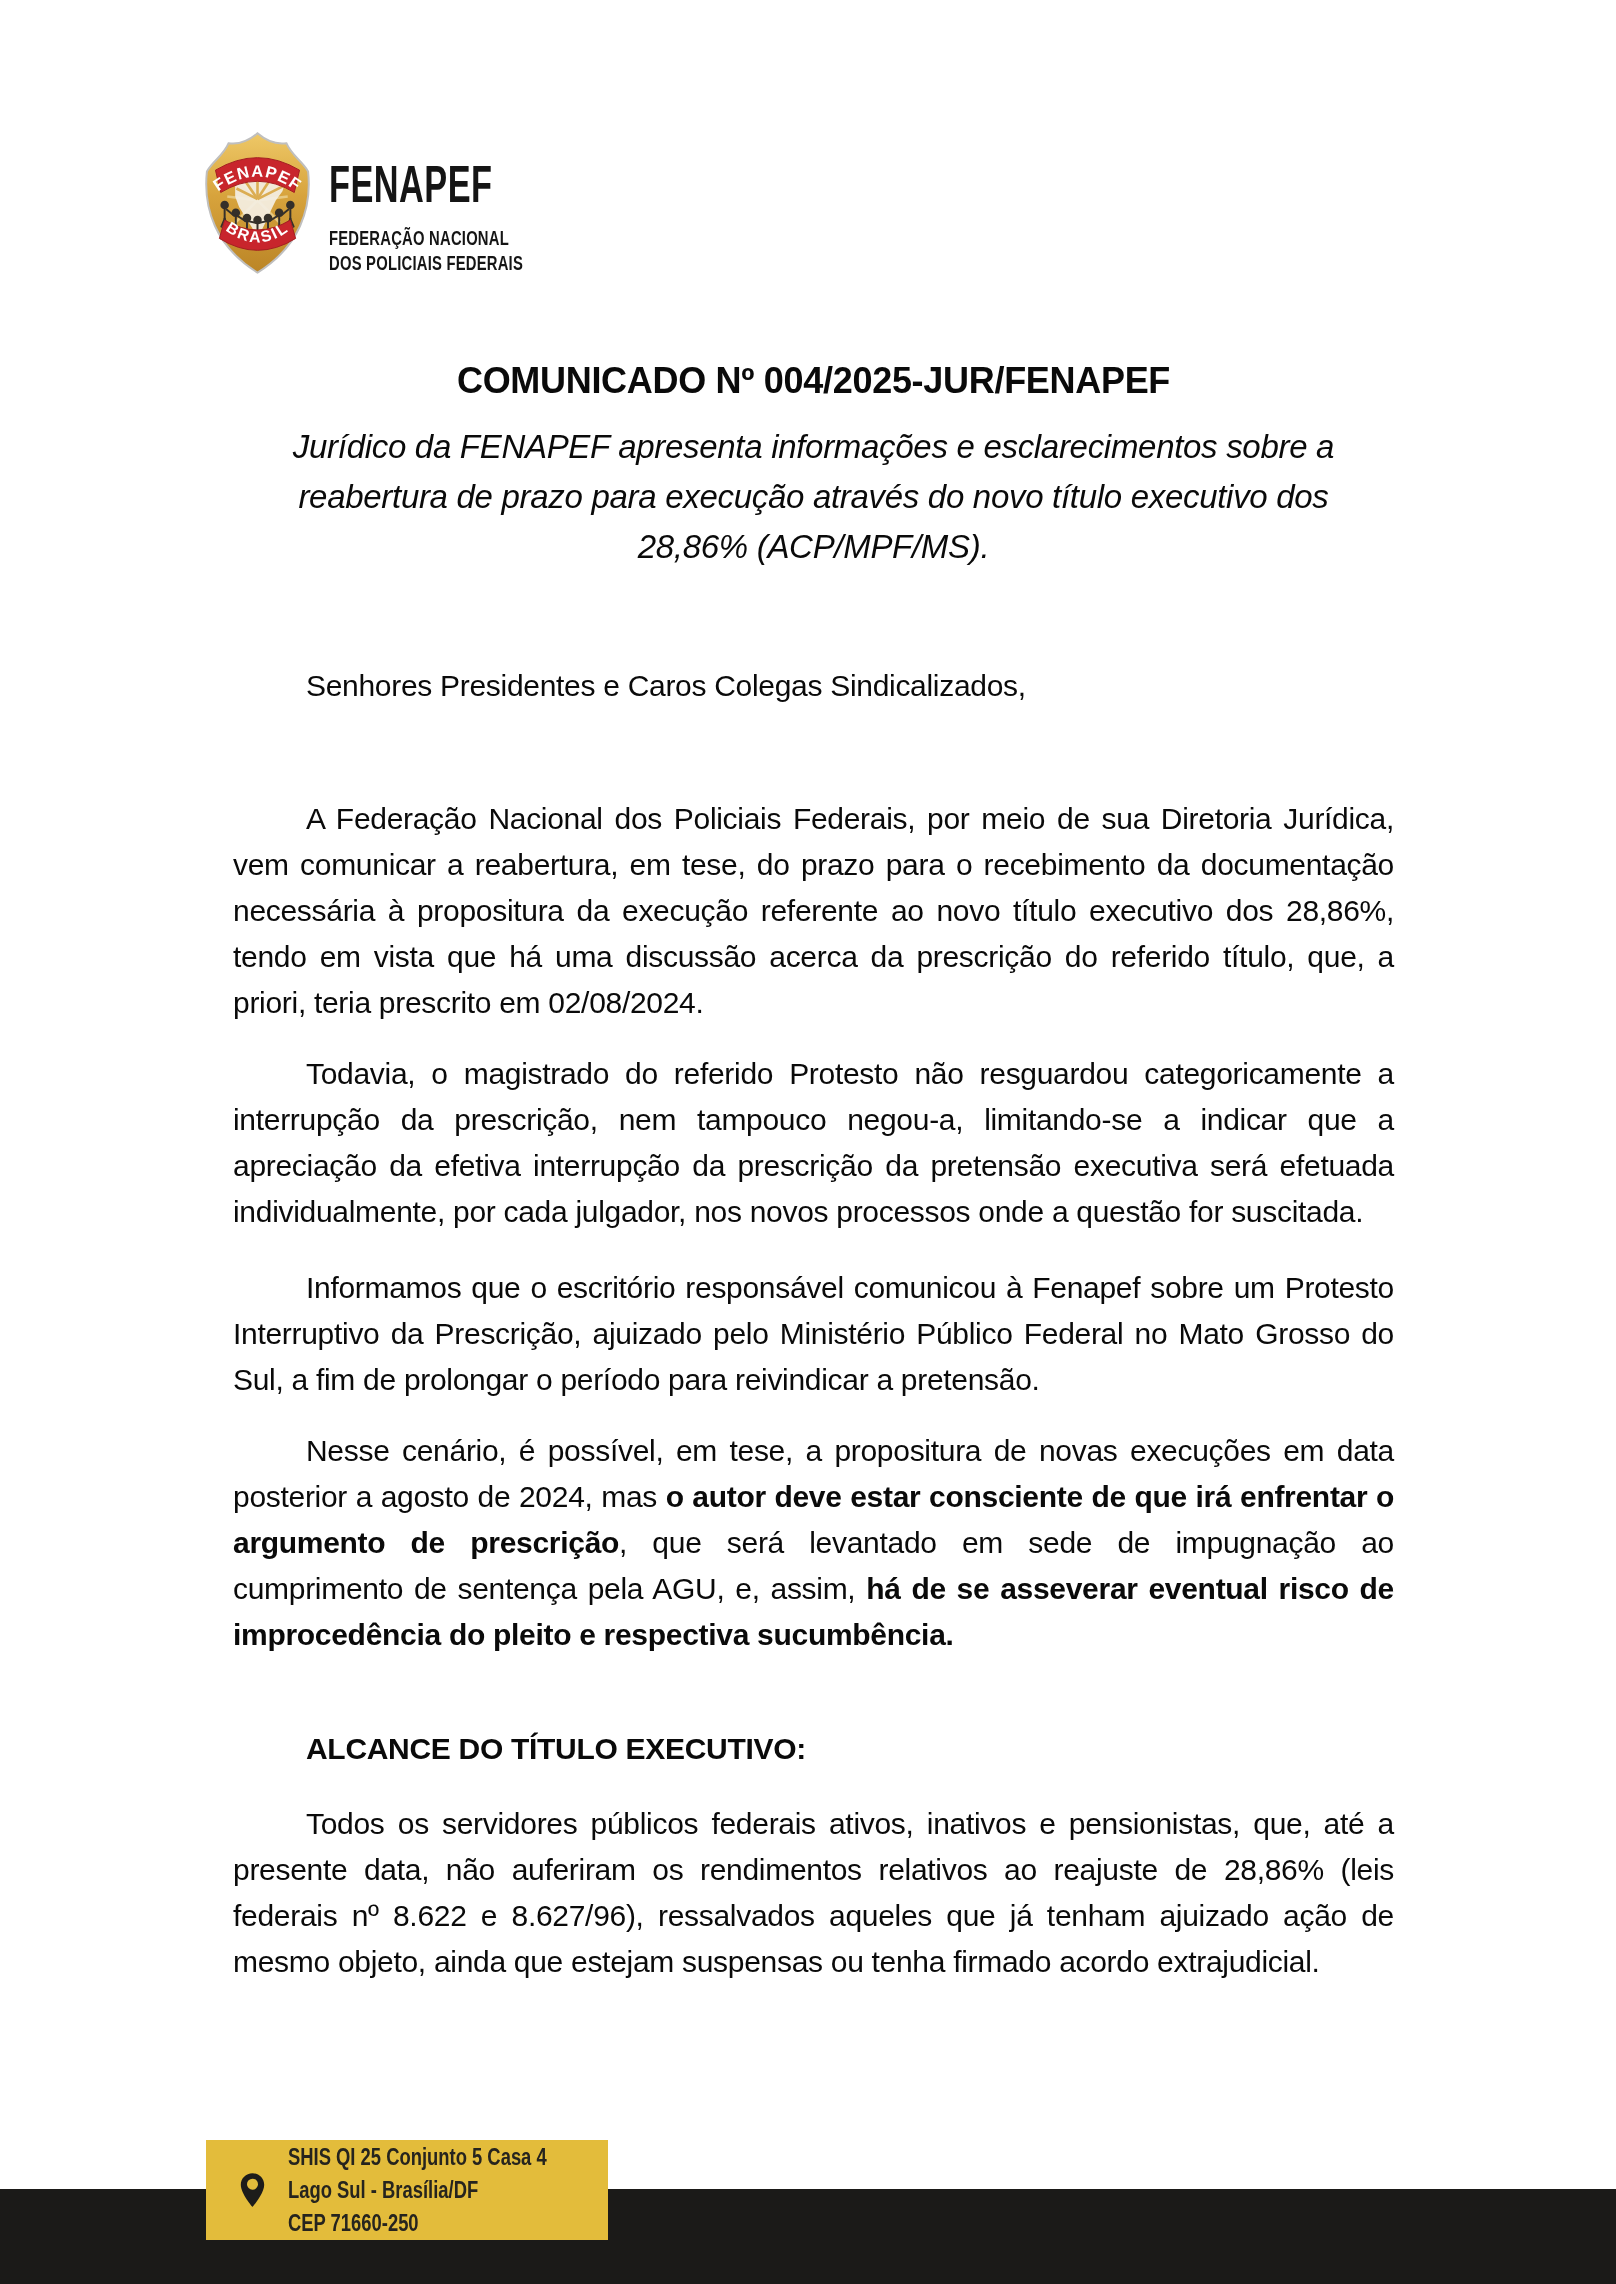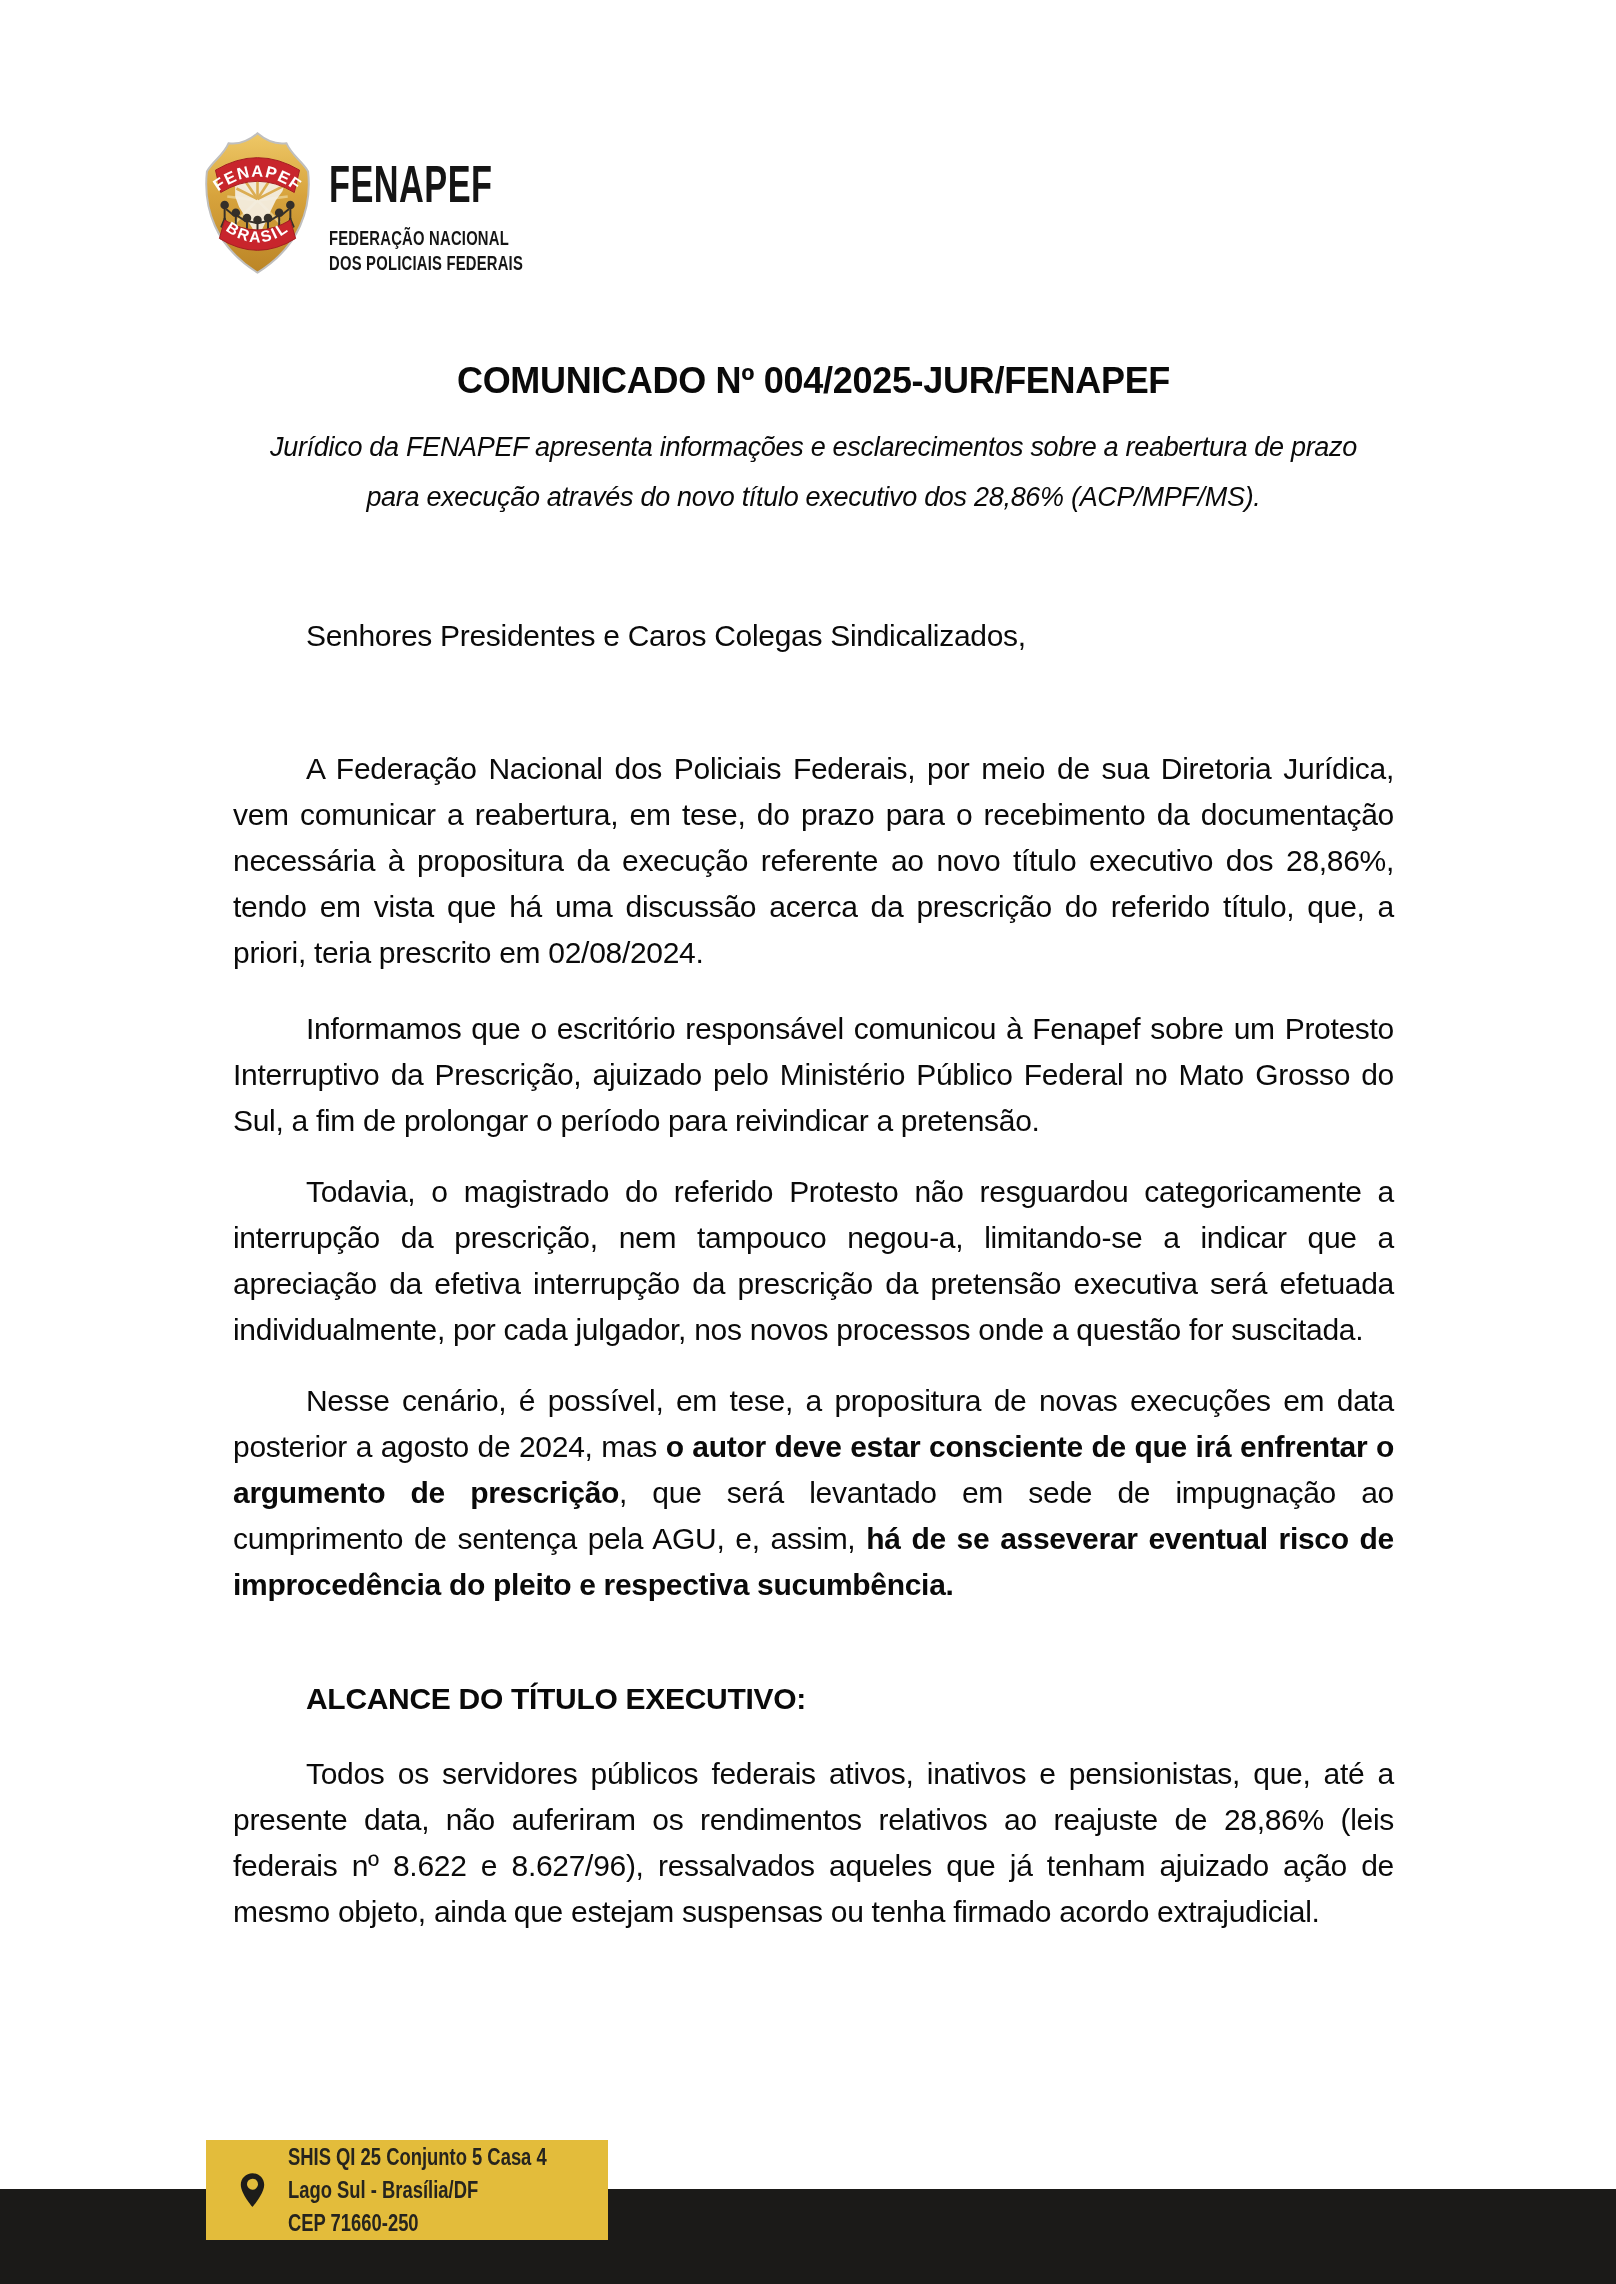--- a/index.html
+++ b/index.html
@@ -35,21 +35,21 @@
     letter-spacing:-0.3px;
   }
   .title{
     margin:363px 0 0 0;
     text-align:center;
     font-size:36px;font-weight:bold;line-height:35px;
   }
   .subtitle{
     margin:23.5px auto 0 auto;width:1102px;
     text-align:center;font-style:italic;
-    font-size:27px;line-height:50px;font-weight:500;
+    font-size:33px;line-height:50px;font-weight:500;
   }
   .salutation{
     margin:91px 0 0 0;
     font-size:30px;line-height:46px;
     text-indent:73px;
   }
   .para{
     margin:25px 0 0 0;
     font-size:30px;line-height:46px;
     text-align:justify;text-indent:73px;
@@ -192,22 +192,22 @@
     <div>FEDERAÇÃO NACIONAL</div>
     <div>DOS POLICIAIS FEDERAIS</div>
   </div>
 
   <main class="doc">
     <h1 class="title">COMUNICADO Nº 004/2025-JUR/FENAPEF</h1>
     <p class="subtitle">Jurídico da FENAPEF apresenta informações e esclarecimentos sobre a reabertura de prazo para execução através do novo título executivo dos 28,86% (ACP/MPF/MS).</p>
     <p class="salutation">Senhores Presidentes e Caros Colegas Sindicalizados,</p>
 
     <p class="para first">A Federação Nacional dos Policiais Federais, por meio de sua Diretoria Jurídica, vem comunicar a reabertura, em tese, do prazo para o recebimento da documentação necessária à propositura da execução referente ao novo título executivo dos 28,86%, tendo em vista que há uma discussão acerca da prescrição do referido título, que, a priori, teria prescrito em 02/08/2024.</p>
+    <p class="para">Todavia, o magistrado do referido Protesto não resguardou categoricamente a interrupção da prescrição, nem tampouco negou-a, limitando-se a indicar que a apreciação da efetiva interrupção da prescrição da pretensão executiva será efetuada individualmente, por cada julgador, nos novos processos onde a questão for suscitada.</p>
     <p class="para p2">Informamos que o escritório responsável comunicou à Fenapef sobre um Protesto Interruptivo da Prescrição, ajuizado pelo Ministério Público Federal no Mato Grosso do Sul, a fim de prolongar o período para reivindicar a pretensão.</p>
-    <p class="para">Todavia, o magistrado do referido Protesto não resguardou categoricamente a interrupção da prescrição, nem tampouco negou-a, limitando-se a indicar que a apreciação da efetiva interrupção da prescrição da pretensão executiva será efetuada individualmente, por cada julgador, nos novos processos onde a questão for suscitada.</p>
 
     <p class="para"><span>Nesse cenário, é possível, em tese, a propositura de novas execuções em data posterior a agosto de 2024, mas </span><b>o autor deve estar consciente de que irá enfrentar o argumento de prescrição</b><span>, que será levantado em sede de impugnação ao cumprimento de sentença pela AGU, e, assim, </span><b>há de se asseverar eventual risco de improcedência do pleito e respectiva sucumbência.</b></p>
 
     <h2 class="heading">ALCANCE DO TÍTULO EXECUTIVO:</h2>
     <p class="para last">Todos os servidores públicos federais ativos, inativos e pensionistas, que, até a presente data, não auferiram os rendimentos relativos ao reajuste de 28,86% (leis federais nº 8.622 e 8.627/96), ressalvados aqueles que já tenham ajuizado ação de mesmo objeto, ainda que estejam suspensas ou tenha firmado acordo extrajudicial.</p>
   </main>
 
   <div class="footer-bar"></div>
 
   <div class="footer-boxes">

